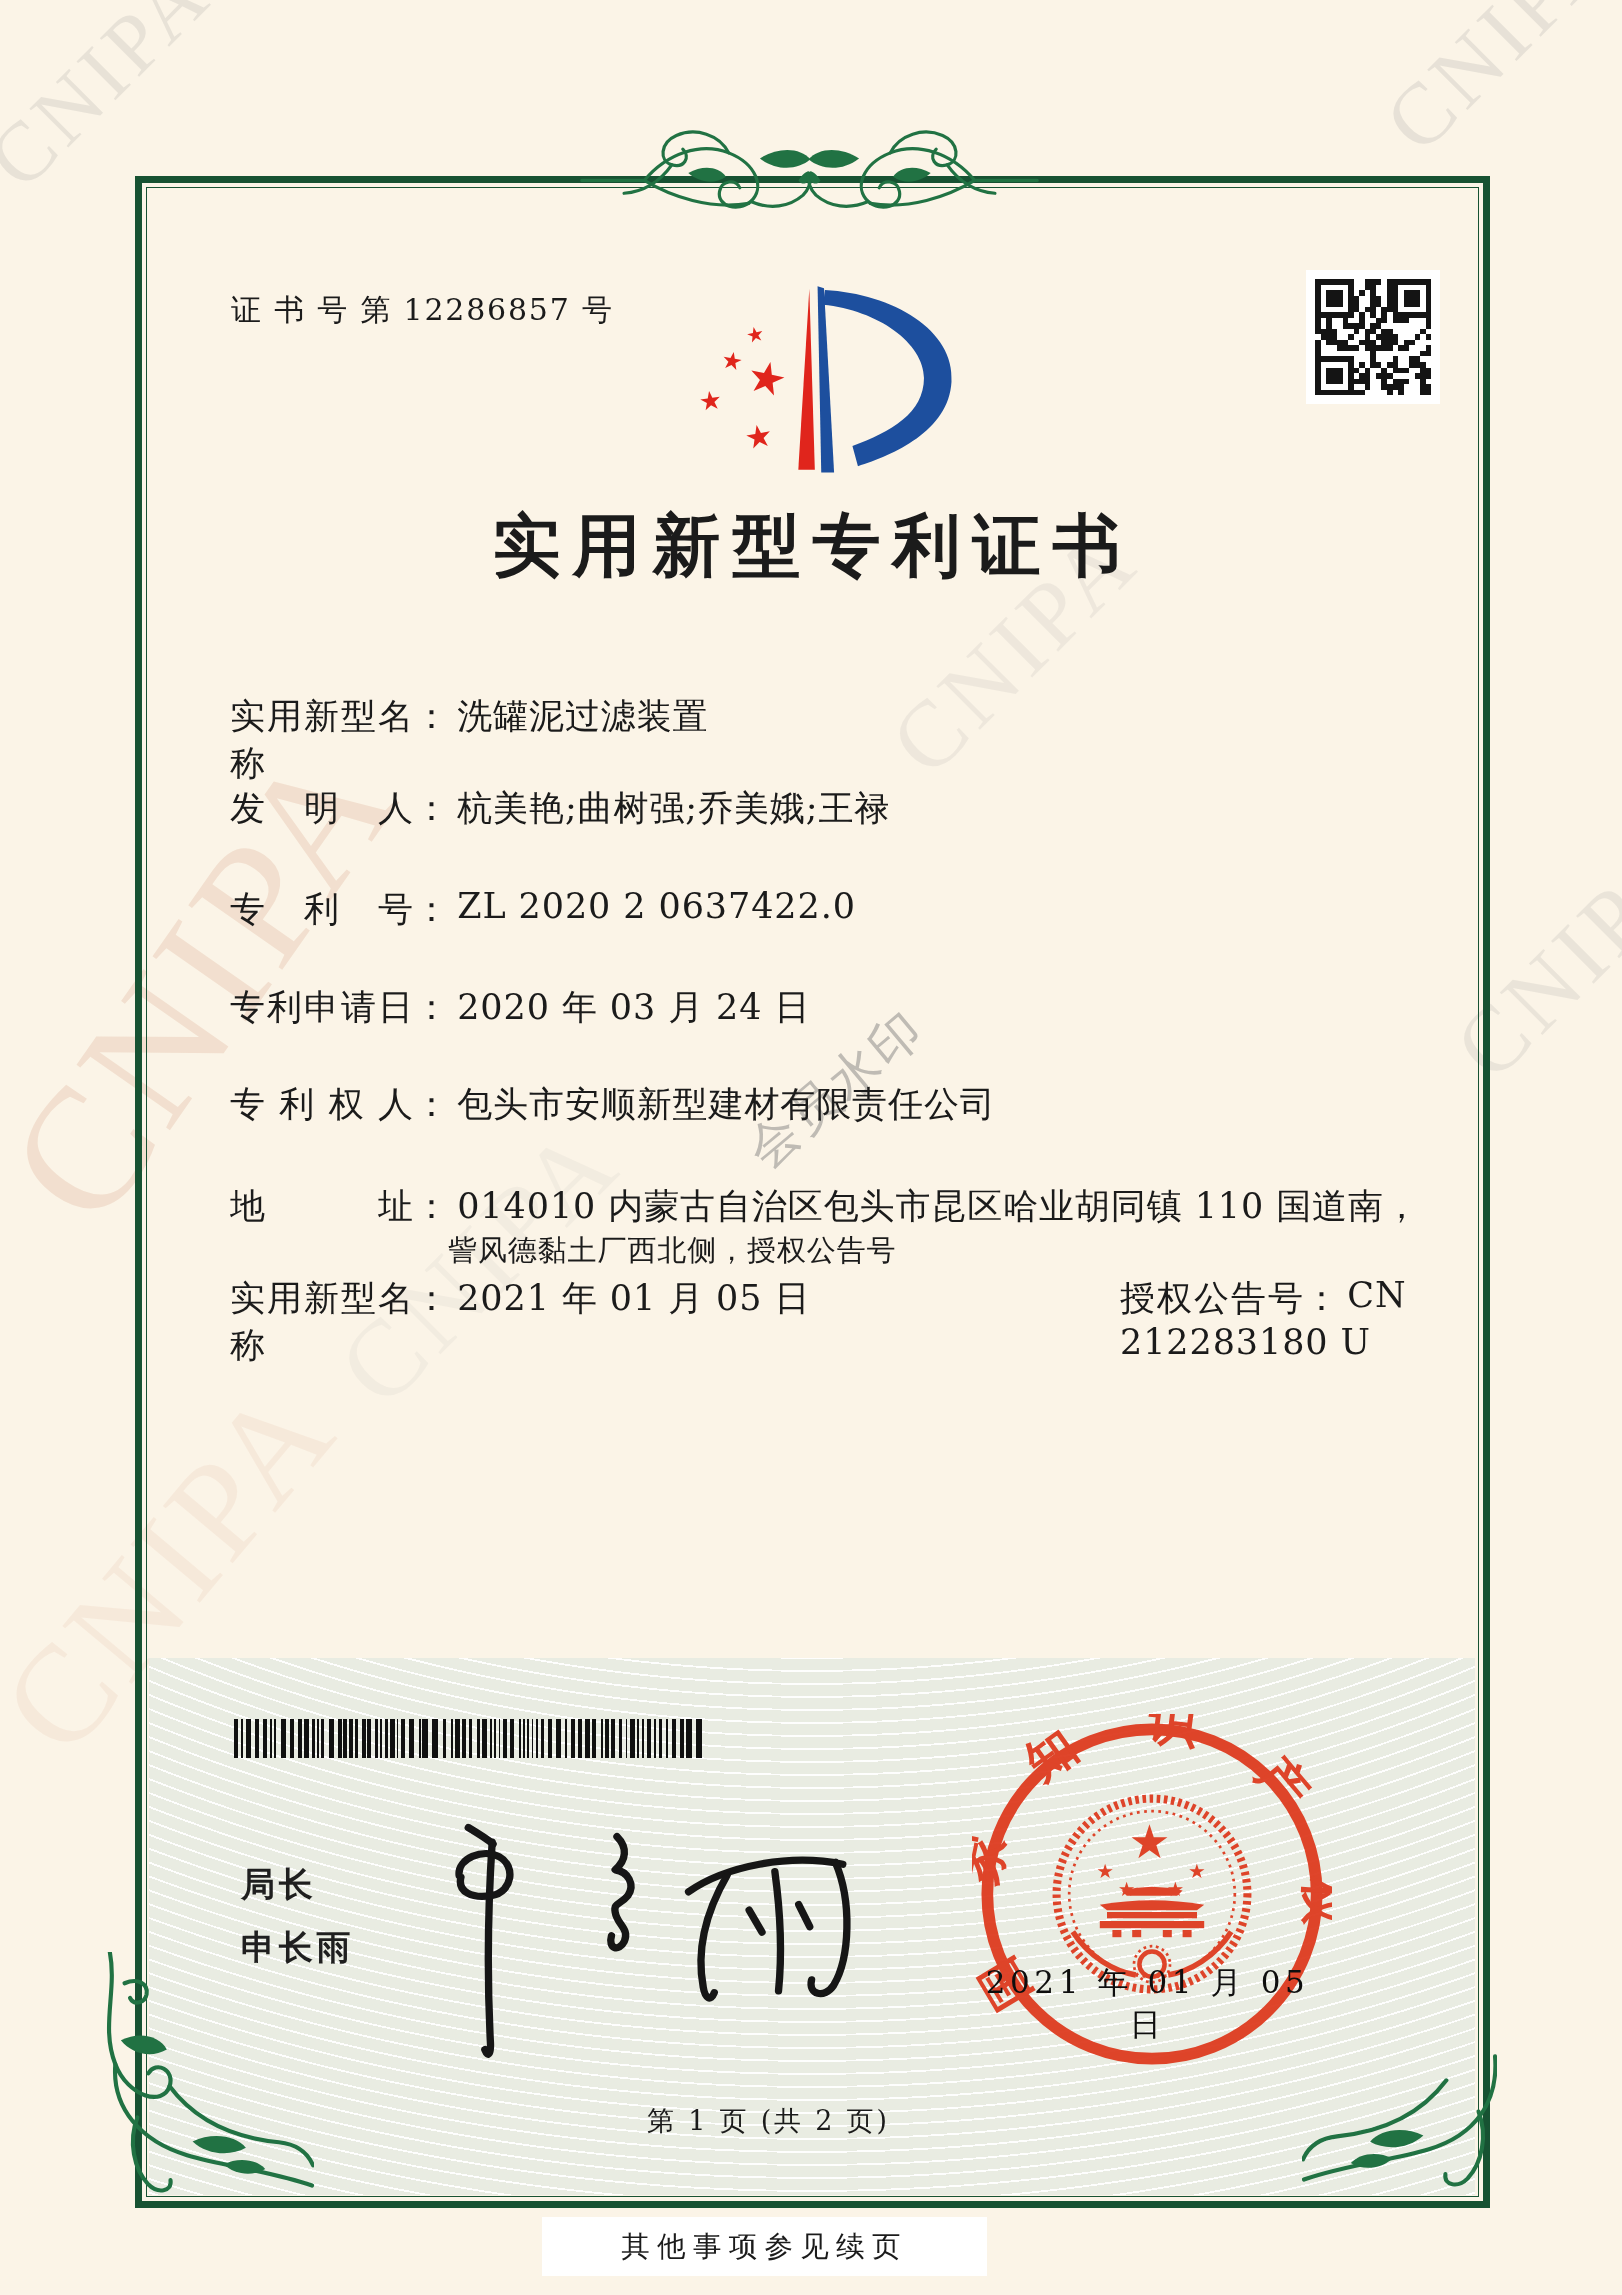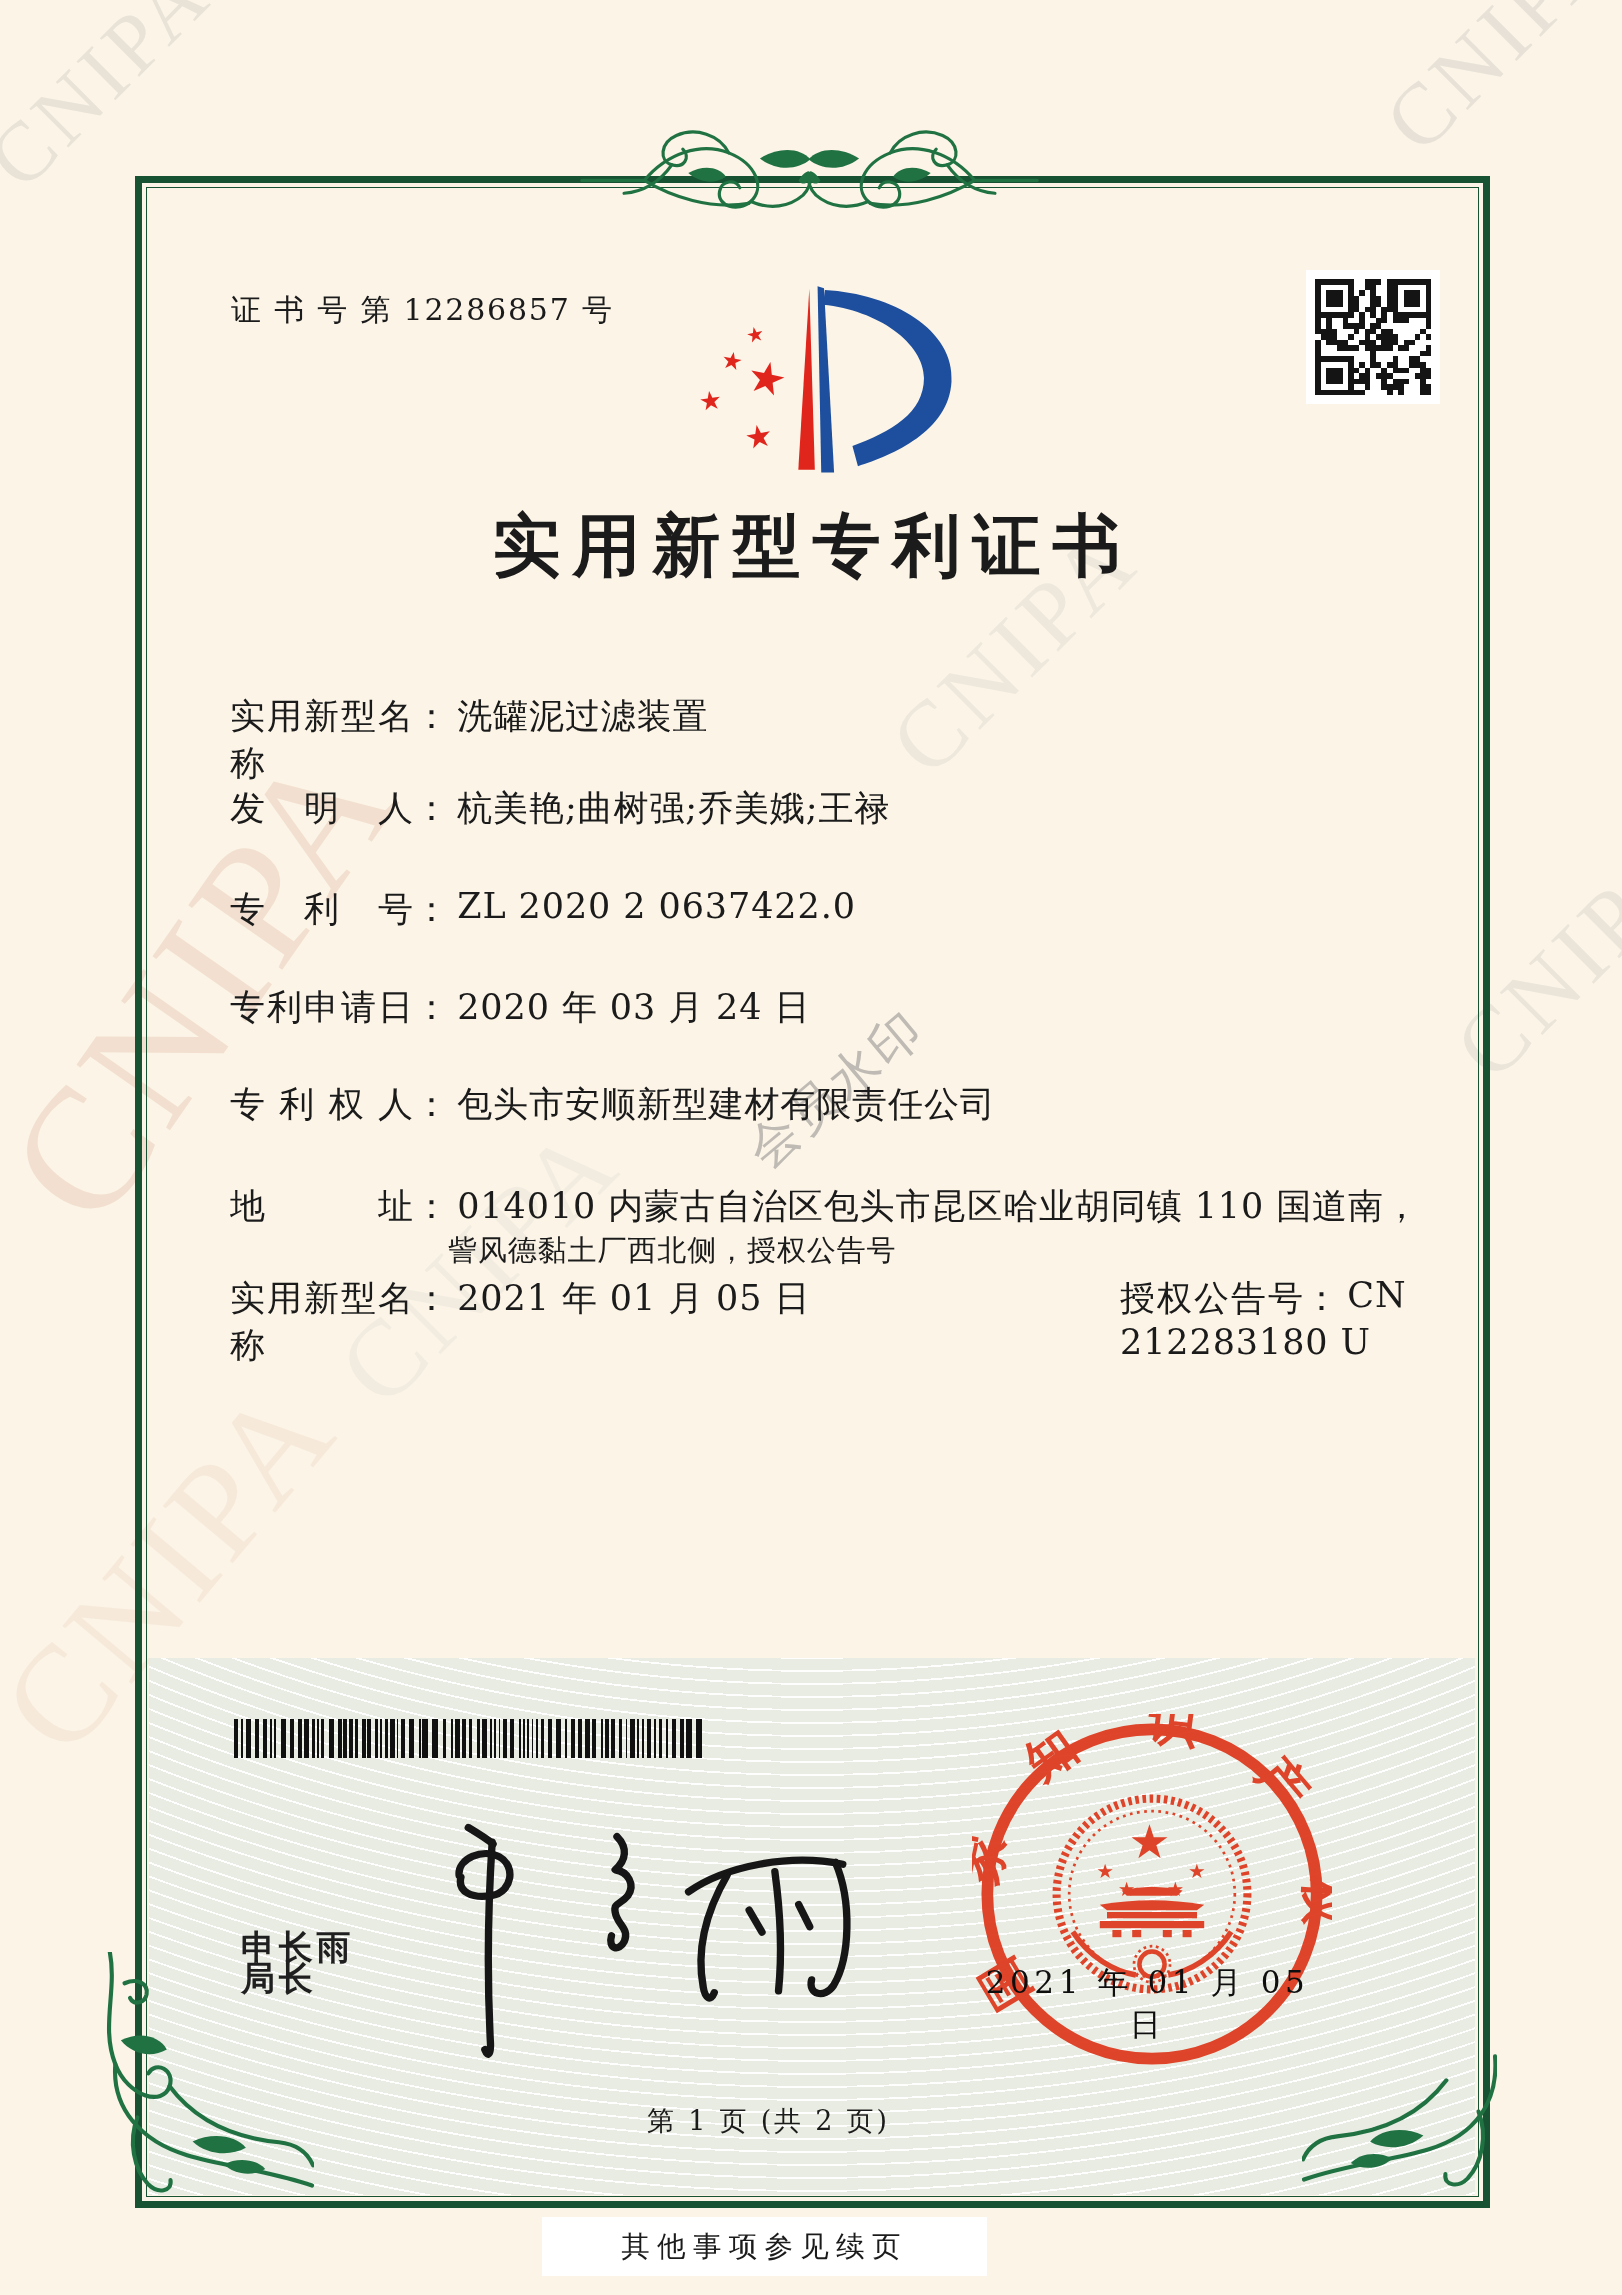--- a/index.html
+++ b/index.html
@@ -605,21 +605,21 @@
   <div class="row" style="top:1275px;width:1203px;">
     <span class="lbl">实用新型名称</span><span class="col">：</span><span class="val">2021 年 01 月 05 日</span>
     <span class="grant2">
       <span class="lbl">授权公告号</span><span class="col">：</span><span class="val">CN 212283180 U</span>
     </span>
   </div>
 
 
   <div class="barcode"><i style="width:3.7px;margin-right:3.7px"></i><i style="width:1.8px;margin-right:2.8px"></i><i style="width:5.5px;margin-right:3.7px"></i><i style="width:3.7px;margin-right:3.7px"></i><i style="width:4.6px;margin-right:2.8px"></i><i style="width:1.8px;margin-right:1.8px"></i><i style="width:2.8px;margin-right:4.6px"></i><i style="width:4.6px;margin-right:4.6px"></i><i style="width:3.7px;margin-right:4.6px"></i><i style="width:3.7px;margin-right:1.8px"></i><i style="width:5.5px;margin-right:2.8px"></i><i style="width:2.8px;margin-right:1.8px"></i><i style="width:1.8px;margin-right:2.8px"></i><i style="width:2.8px;margin-right:4.6px"></i><i style="width:5.5px;margin-right:3.7px"></i><i style="width:3.7px;margin-right:1.8px"></i><i style="width:3.7px;margin-right:1.8px"></i><i style="width:3.7px;margin-right:2.8px"></i><i style="width:2.8px;margin-right:3.7px"></i><i style="width:3.7px;margin-right:1.8px"></i><i style="width:3.7px;margin-right:3.7px"></i><i style="width:3.7px;margin-right:1.8px"></i><i style="width:1.8px;margin-right:2.8px"></i><i style="width:3.7px;margin-right:1.8px"></i><i style="width:4.6px;margin-right:1.8px"></i><i style="width:1.8px;margin-right:2.8px"></i><i style="width:3.7px;margin-right:3.7px"></i><i style="width:5.5px;margin-right:4.6px"></i><i style="width:1.8px;margin-right:1.8px"></i><i style="width:5.5px;margin-right:4.6px"></i><i style="width:5.5px;margin-right:4.6px"></i><i style="width:3.7px;margin-right:4.6px"></i><i style="width:1.8px;margin-right:2.8px"></i><i style="width:4.6px;margin-right:1.8px"></i><i style="width:4.6px;margin-right:2.8px"></i><i style="width:2.8px;margin-right:4.6px"></i><i style="width:3.7px;margin-right:1.8px"></i><i style="width:4.6px;margin-right:3.7px"></i><i style="width:1.8px;margin-right:1.8px"></i><i style="width:1.8px;margin-right:2.8px"></i><i style="width:1.8px;margin-right:2.8px"></i><i style="width:3.7px;margin-right:3.7px"></i><i style="width:3.7px;margin-right:4.6px"></i><i style="width:1.8px;margin-right:2.8px"></i><i style="width:1.8px;margin-right:1.8px"></i><i style="width:1.8px;margin-right:2.8px"></i><i style="width:1.8px;margin-right:2.8px"></i><i style="width:1.8px;margin-right:2.8px"></i><i style="width:2.8px;margin-right:4.6px"></i><i style="width:3.7px;margin-right:3.7px"></i><i style="width:5.5px;margin-right:3.7px"></i><i style="width:2.8px;margin-right:3.7px"></i><i style="width:3.7px;margin-right:2.8px"></i><i style="width:4.6px;margin-right:2.8px"></i><i style="width:4.6px;margin-right:2.8px"></i><i style="width:3.7px;margin-right:4.6px"></i><i style="width:1.8px;margin-right:2.8px"></i><i style="width:3.7px;margin-right:1.8px"></i><i style="width:4.6px;margin-right:3.7px"></i><i style="width:2.8px;margin-right:3.7px"></i><i style="width:1.8px;margin-right:2.8px"></i><i style="width:4.6px;margin-right:1.8px"></i><i style="width:2.8px;margin-right:2.8px"></i><i style="width:1.8px;margin-right:2.8px"></i><i style="width:4.6px;margin-right:2.8px"></i><i style="width:1.8px;margin-right:2.8px"></i><i style="width:3.7px;margin-right:3.7px"></i><i style="width:1.8px;margin-right:4.6px"></i><i style="width:3.7px;margin-right:3.7px"></i><i style="width:4.6px;margin-right:1.8px"></i><i style="width:5.5px;margin-right:4.6px"></i><i style="width:5.5px;margin-right:1.8px"></i></div>
 
-  <div class="sig-label" style="top:1956px;">局长</div>
+  <div class="sig-label" style="top:1862px;">局长</div>
   <div class="sig-label" style="top:1925px;">申长雨</div>
 
   <svg class="sig-svg" width="459" height="257" viewBox="0 0 500 280">
     <g stroke="#161616" stroke-width="8" fill="none" stroke-linecap="round" stroke-linejoin="round">
       <path d="M70,18 C80,24 90,30 97,36"></path>
       <path d="M96,34 C92,96 90,170 94,250 C95,264 92,270 88,260"></path>
       <path d="M60,70 C58,52 86,40 104,50 C122,60 118,88 96,92 C74,96 58,88 62,72"></path>
       <path d="M232,28 C244,40 242,54 230,64 C244,66 252,80 244,92 C236,102 228,100 230,110 C232,124 246,128 240,142 C234,154 222,150 226,136"></path>
       <path d="M310,88 C350,60 420,46 478,58"></path>
       <path d="M352,70 C330,108 318,150 326,192 C328,204 334,208 338,198"></path>

